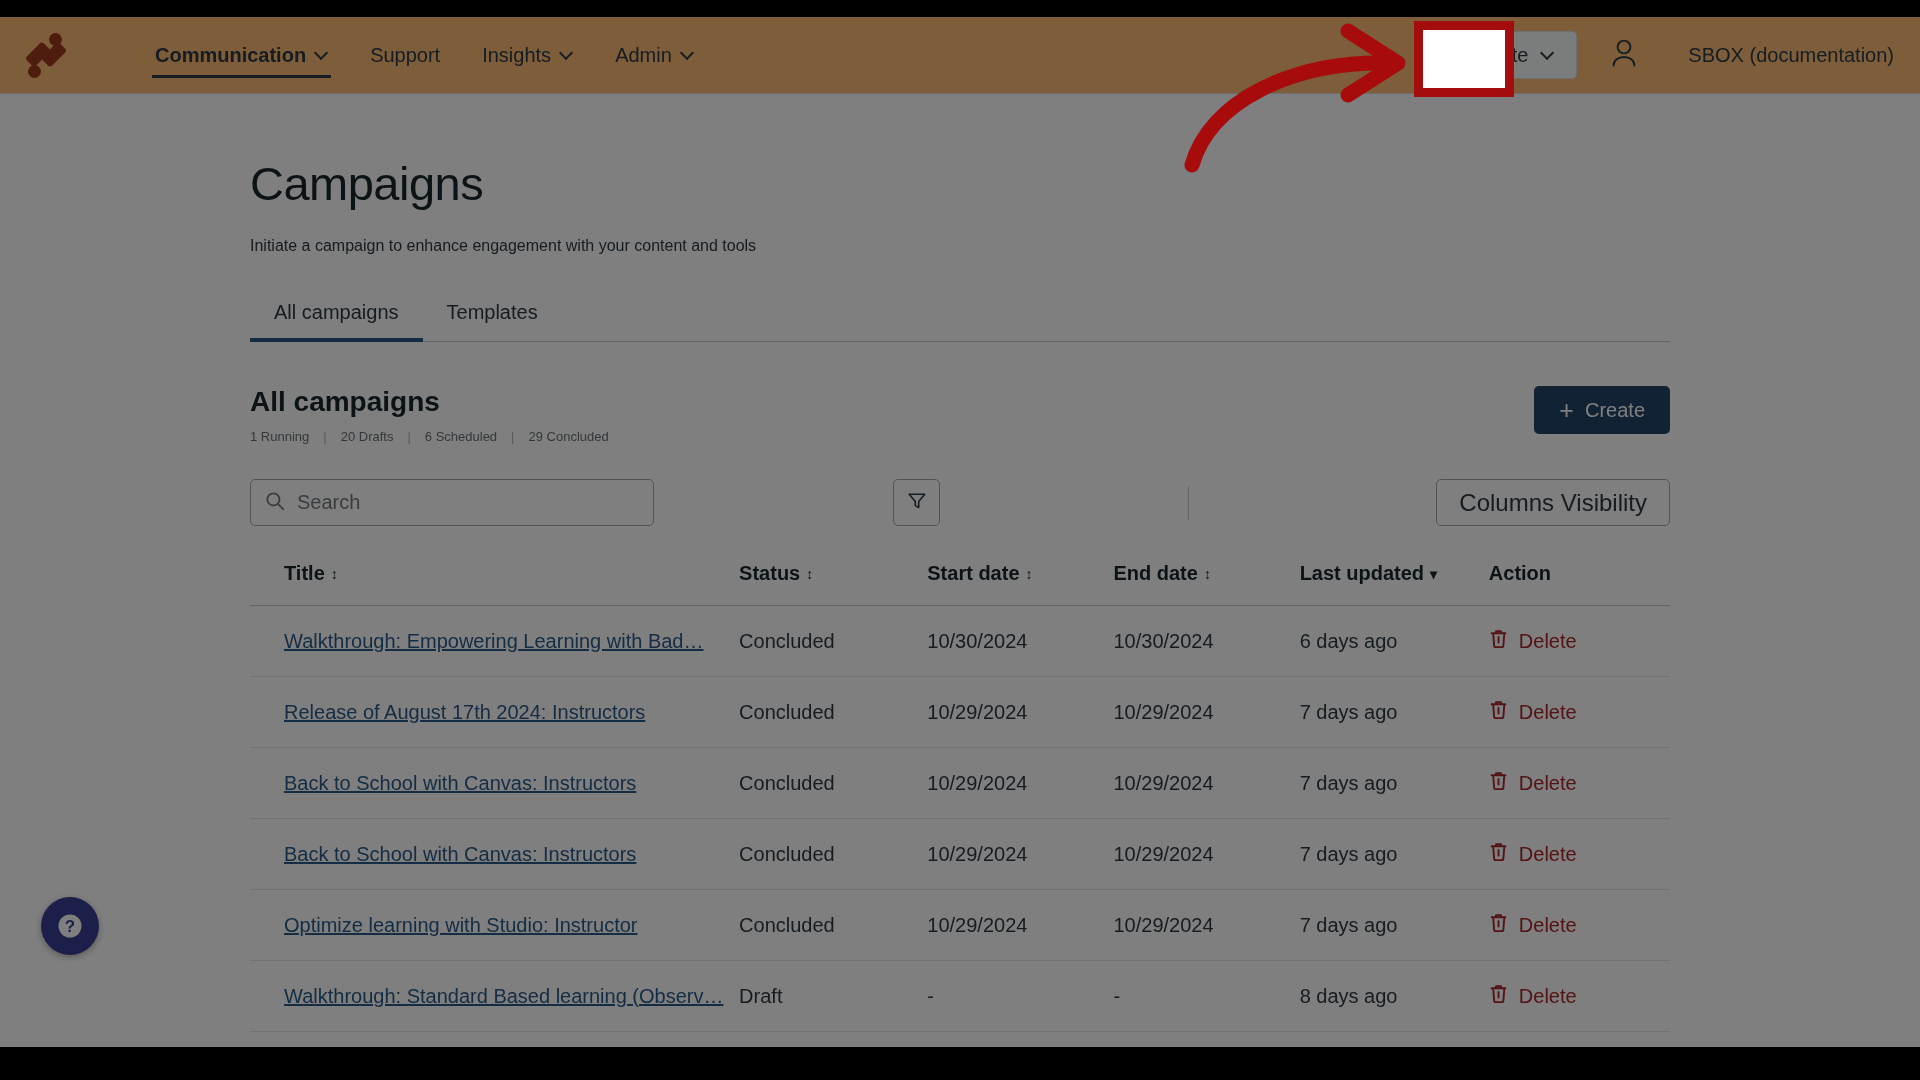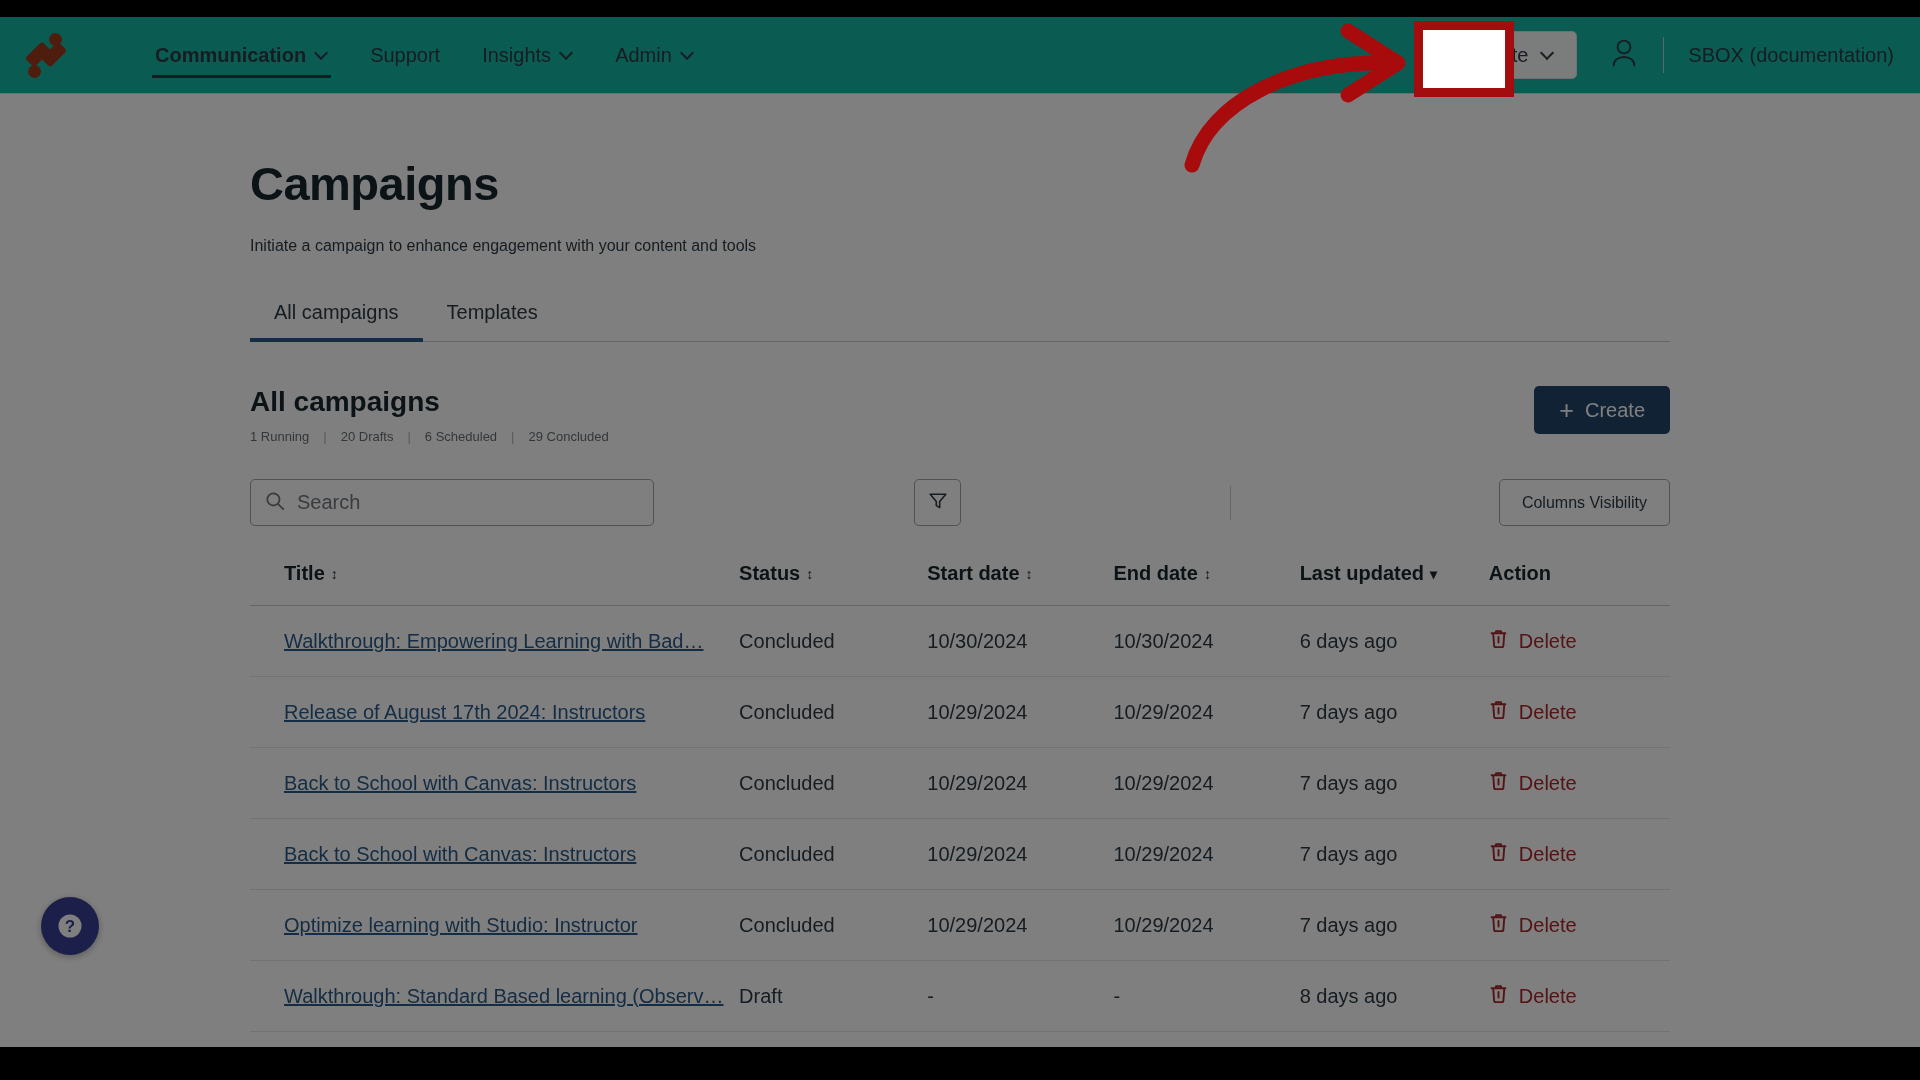--- a/index.html
+++ b/index.html
@@ -23,21 +23,21 @@
   
   #dim-overlay {
     position:absolute; left:0; top:0; width:1920px; height:1030px;
     background: rgba(0,0,0,0.50);
     z-index: 40; pointer-events:none;
   }
 
   
   #topnav {
     position:absolute; left:0; top:0; width:1920px; height:77px;
-    background:#14b8a6; border-bottom:1px solid #d7dade;
+    background:#fdba74; border-bottom:1px solid #d7dade;
     display:flex; align-items:center; z-index:5;
   }
   #brand-logo { margin-left:22px; width:46px; height:46px; position:relative; flex:0 0 auto; }
   #brand-logo .lg-dot-t { position:absolute; left:27px; top:1px;  width:13px; height:13px; border-radius:50%; background:#9e3b1b; }
   #brand-logo .lg-dot-b { position:absolute; left:6px;  top:33px; width:13px; height:13px; border-radius:50%; background:#9e3b1b; }
   #brand-logo .lg-bar-1 { position:absolute; left:4px;  top:16px; width:24px; height:13px; background:#9e3b1b;
                           transform: rotate(-45deg); border-radius:3px; }
   #brand-logo .lg-bar-2 { position:absolute; left:20px; top:16px; width:24px; height:13px; background:#9e3b1b;
                           transform: rotate(-45deg); border-radius:3px; }
 
@@ -64,21 +64,21 @@
     height:48px; padding:0 22px; border:1px solid #dcdfe3; border-radius:5px;
     background:#f7f8f9; font-size:20px; color:#2d3b45; cursor:pointer;
   }
   .plus-glyph { font-size:27px; line-height:1; font-weight:300; color:#2d3b45; }
   #person-icon { margin:0 26px 0 34px; }
   .nav-divider { width:1px; height:36px; background:#c7cdd1; }
   #org-name { font-size:20px; color:#2d3b45; margin-left:24px; white-space:nowrap; }
 
   
   #content { position:absolute; left:0; top:77px; width:1920px; padding:0 250px; z-index:3;}
-  #page-title { font-size:47px; font-weight:bold; color:#16262e; letter-spacing:-0.5px; margin-top:62px; }
+  #page-title { font-size:47px; font-weight:normal; color:#16262e; letter-spacing:-0.5px; margin-top:62px; }
   #page-subtitle { font-size:16px; color:#2d3b45; margin-top:26px; }
 
   
   #tabs { display:flex; margin-top:46px; border-bottom:1px solid #c7cdd1; }
   .tab { padding:0 24px 17px 24px; font-size:20px; color:#2d3b45; cursor:pointer; position:relative; }
   .tab.active::after {
     content:""; position:absolute; left:0; right:0; bottom:-1px; height:4px; background:#2b5b88;
   }
 
   
@@ -107,21 +107,21 @@
     font-family:"Liberation Sans", sans-serif; width:100%;
   }
   #search-input::placeholder { color:#73797e; }
   #filter-button {
     margin-left:16px; width:47px; height:47px; border:1px solid #9ea6ad; border-radius:5px;
     display:flex; align-items:center; justify-content:center; background:transparent; cursor:pointer;
   }
   .toolbar-divider { width:1px; height:34px; background:#c7cdd1; margin:0 24px; }
   #columns-visibility-button {
     height:47px; padding:0 22px; border:1px solid #9ea6ad; border-radius:5px;
-    background:transparent; font-size:16px; color:#2d3b45; cursor:pointer;
+    background:transparent; font-size:24px; color:#2d3b45; cursor:pointer;
     font-family:"Liberation Sans", sans-serif;
   }
 
   
   #campaigns-table { width:100%; margin-top:36px; border-collapse:collapse; }
   #campaigns-table th {
     text-align:left; font-size:20px; font-weight:bold; color:#16262e;
     padding:0 0 20px 0; border-bottom:1px solid #c7cdd1; white-space:nowrap;
   }
   #campaigns-table th .sort-arrows {

